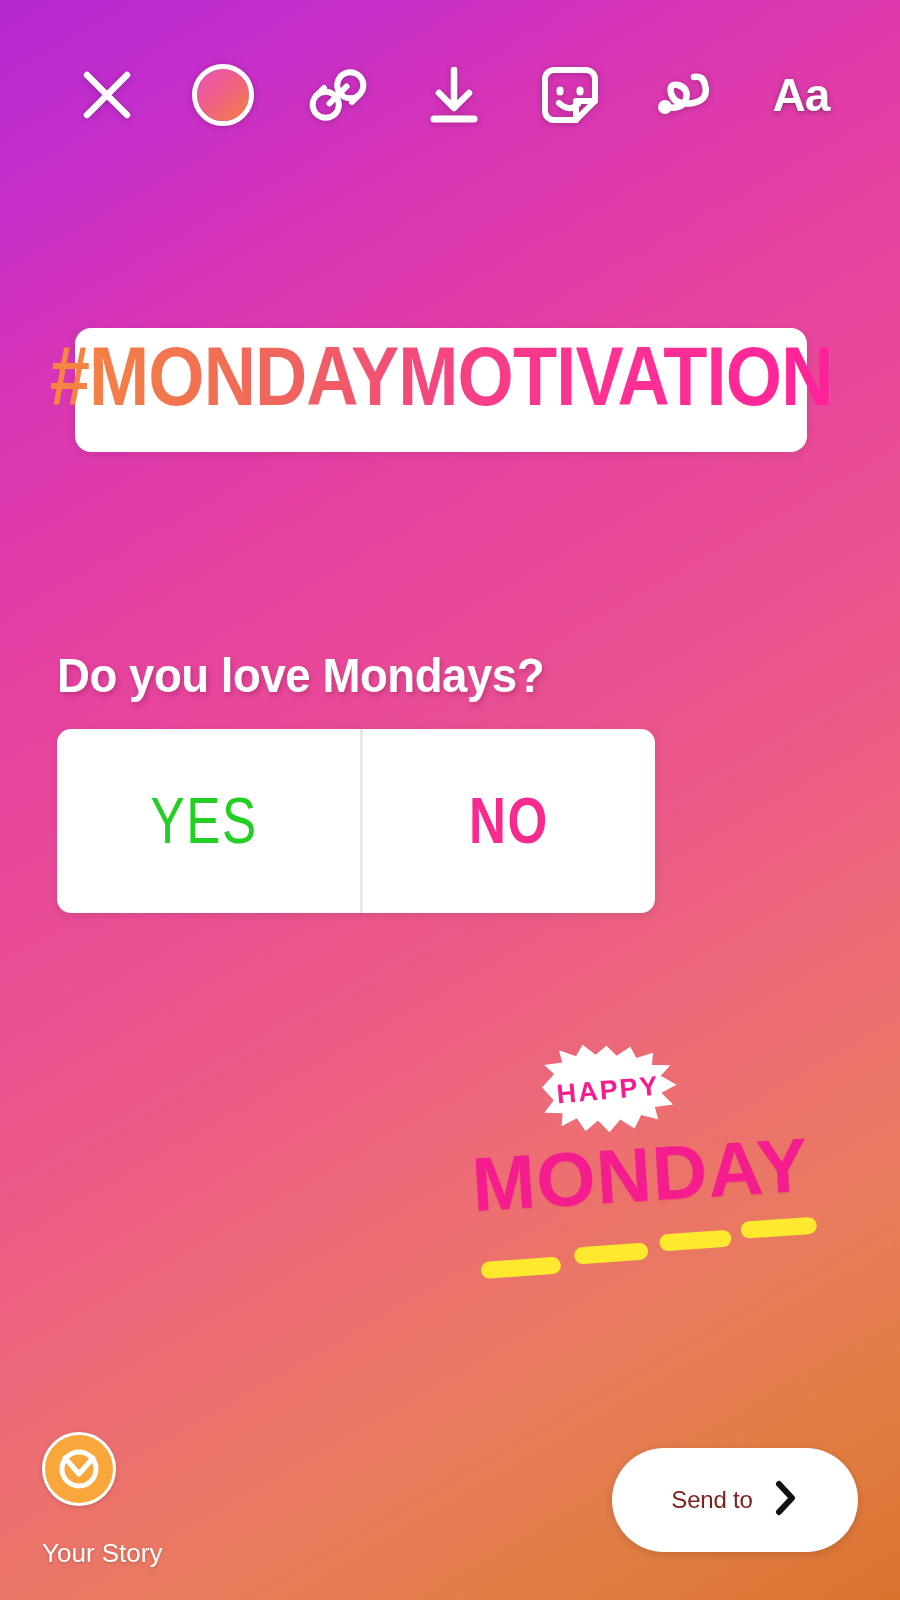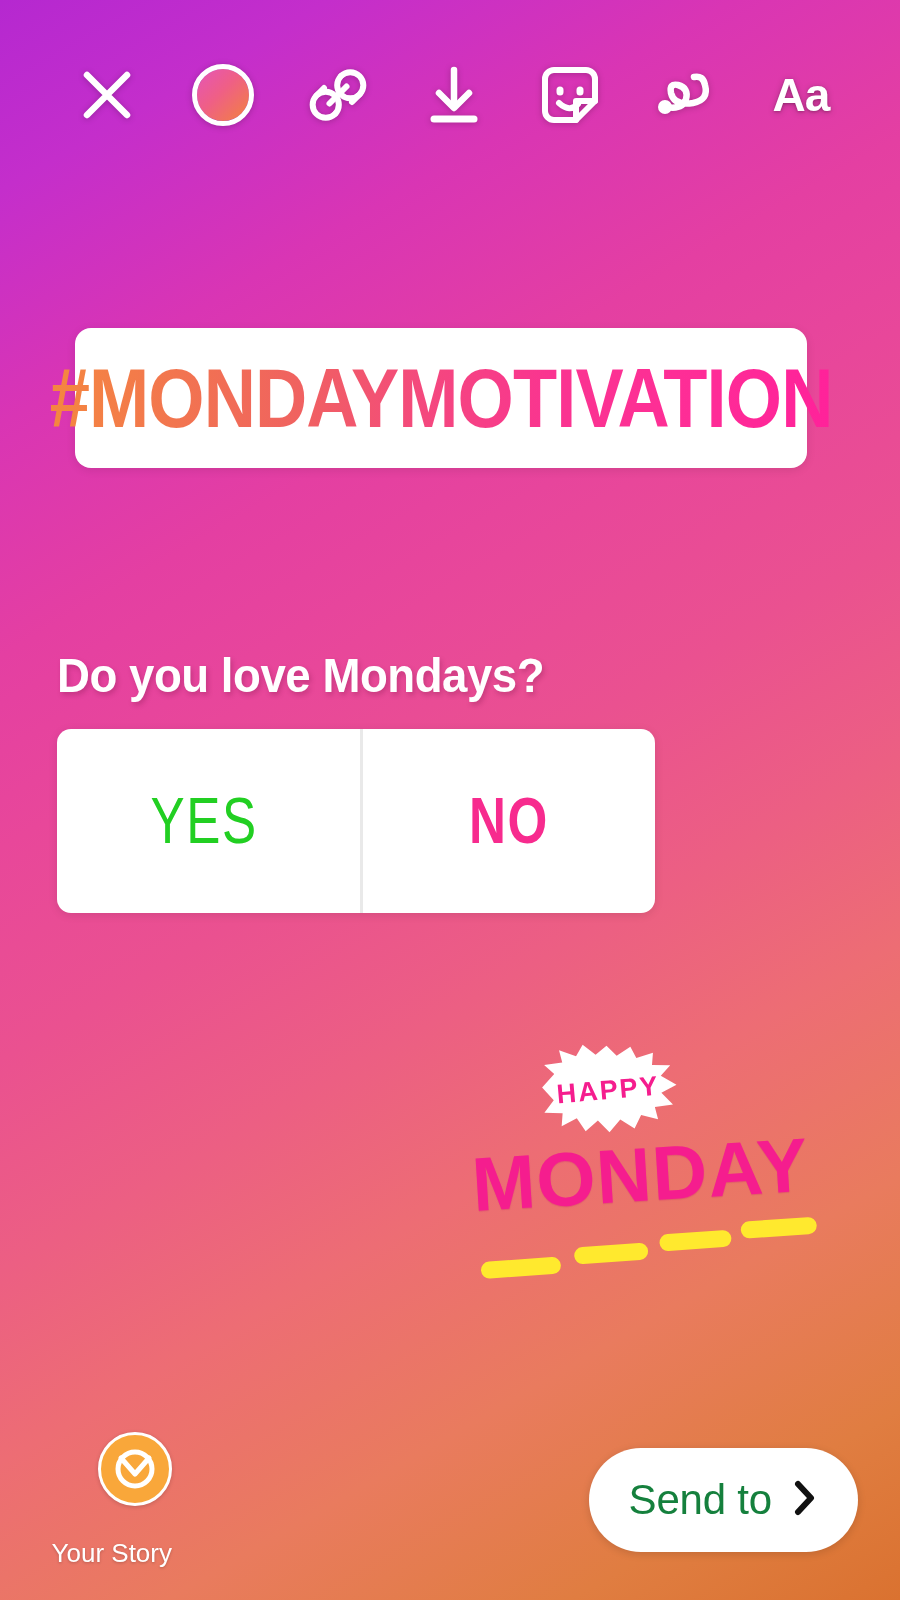--- a/index.html
+++ b/index.html
@@ -41,24 +41,24 @@
   }
   .tb-btn svg { display:block; }
   .aa-label {
     color:#fff; font-size:46px; font-weight:bold; letter-spacing:-1px;
     line-height:1; text-shadow:0 1px 3px rgba(0,0,0,.22);
   }
   
   #hashtag-sticker {
     position:absolute;
     left:75px; top:328px;
-    width:732px; height:140px;
+    width:732px; height:124px;
     background:#ffffff;
     border-radius:16px;
-    display:flex; align-items:center; justify-content:center;
+    display:flex; justify-content:center;
     box-shadow:0 2px 10px rgba(0,0,0,.10);
     cursor:pointer;
     z-index:20;
   }
   #hashtag-text {
     font-family:"Liberation Sans Narrow","Liberation Sans", sans-serif;
     font-size:84px;
     font-weight:bold;
     letter-spacing:-1px;
     transform:scaleX(.86);
@@ -172,21 +172,21 @@
     border-radius:9px;
   }
   
   #bottom-bar {
     position:absolute; left:0; right:0; bottom:0; height:200px;
     display:flex; align-items:center;
     padding:0 42px;
     z-index:40;
   }
   .audience {
-    display:flex; flex-direction:column; align-items:flex-end;
+    display:flex; flex-direction:column; align-items:flex-start;
     width:130px;
     cursor:pointer;
     margin-right:28px;
     gap:16px;
   }
   .audience-icon {
     width:74px; height:74px; border-radius:50%;
     display:flex; align-items:center; justify-content:center;
     border:3px solid #ffffff;
     box-shadow:0 1px 4px rgba(0,0,0,.18);
@@ -204,21 +204,21 @@
     margin-left:auto;
     height:104px;
     min-width:246px;
     padding:0 40px;
     background:#ffffff;
     border-radius:52px;
     display:flex; align-items:center; justify-content:center; gap:20px;
     cursor:pointer;
     box-shadow:0 2px 8px rgba(0,0,0,.14);
   }
-  #send-to-label { font-size:42px; color:#15803d; letter-spacing:-.2px; }
+  #send-to-label { font-size:24px; color:#7f1d1d; letter-spacing:-.2px; }
 </style>
 </head>
 <body>
 
 <div id="screen">
 
   <div id="toolbar">
 
     <div class="tb-btn">
       <span>

